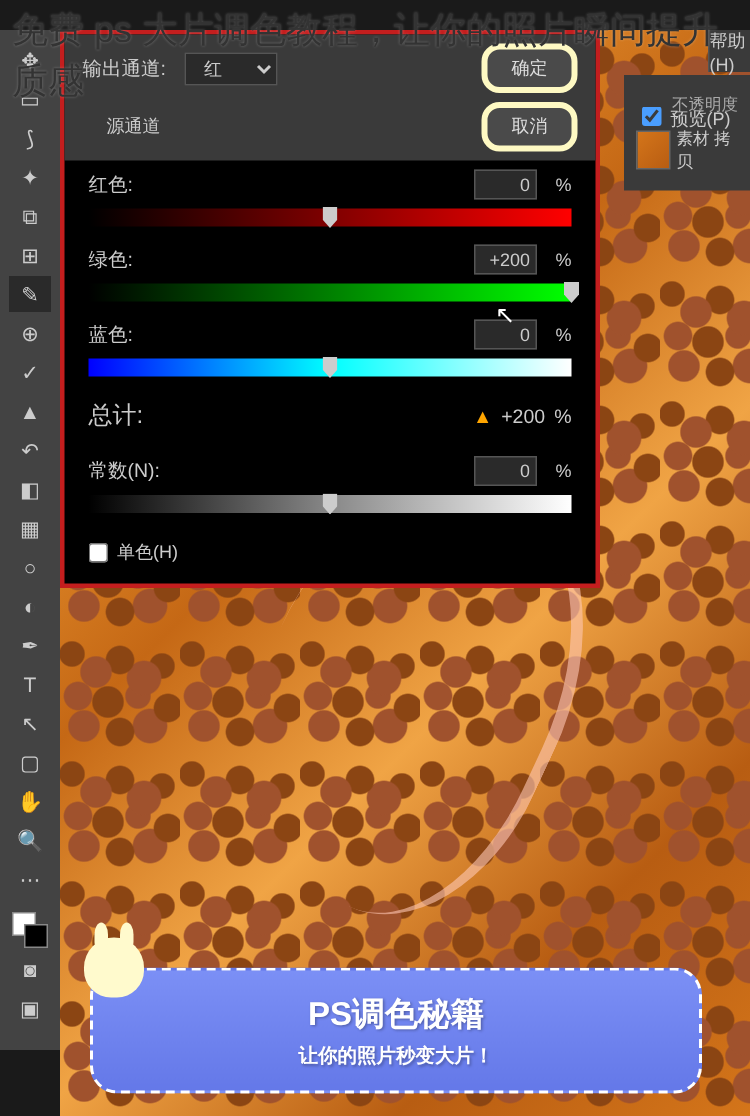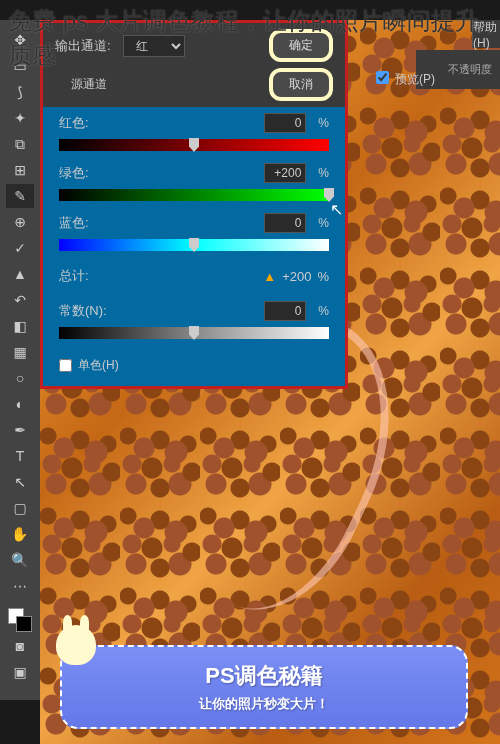--- a/index.html
+++ b/index.html
@@ -8,41 +8,41 @@
 .toolbar{position:absolute;left:0;top:20px;width:40px;height:680px;background:#434343;display:flex;flex-direction:column;align-items:center;padding-top:8px;gap:2px;z-index:5}
 .tool{width:28px;height:24px;display:flex;align-items:center;justify-content:center;color:#ccc;font-size:14px;cursor:pointer}
 .tool.active{background:#2a2a2a}
 .color-swatch{width:24px;height:24px;position:relative;margin-top:8px}
 .fg-color{width:16px;height:16px;background:#fff;border:1px solid #888;position:absolute;top:0;left:0}
 .bg-color{width:16px;height:16px;background:#000;border:1px solid #888;position:absolute;bottom:0;right:0}
 .canvas-area{position:absolute;left:40px;top:20px;right:0;bottom:0;overflow:hidden}
 .photo{width:100%;height:100%;background:linear-gradient(135deg,#d4751a 0%,#e8932f 20%,#c56815 40%,#f0a445 60%,#b85d12 80%,#d4751a 100%);position:relative}
 .trees{position:absolute;inset:0;background-image:radial-gradient(circle at 10% 20%,#8b4513 8px,transparent 9px),radial-gradient(circle at 30% 35%,#a0522d 10px,transparent 11px),radial-gradient(circle at 50% 25%,#8b4513 9px,transparent 10px),radial-gradient(circle at 70% 40%,#a0522d 11px,transparent 12px),radial-gradient(circle at 85% 30%,#8b4513 8px,transparent 9px),radial-gradient(circle at 15% 55%,#a0522d 9px,transparent 10px),radial-gradient(circle at 40% 60%,#8b4513 10px,transparent 11px),radial-gradient(circle at 65% 55%,#a0522d 8px,transparent 9px),radial-gradient(circle at 90% 65%,#8b4513 9px,transparent 10px),radial-gradient(circle at 20% 80%,#a0522d 10px,transparent 11px),radial-gradient(circle at 50% 85%,#8b4513 9px,transparent 10px),radial-gradient(circle at 75% 80%,#a0522d 11px,transparent 12px);background-size:80px 80px}
 .road{position:absolute;top:40%;left:30%;width:200px;height:300px;border:8px solid rgba(255,200,180,0.6);border-radius:50% 50% 40% 40%;border-left:none;border-bottom:none;transform:rotate(25deg)}
-.dialog{position:absolute;left:40px;top:20px;width:308px;background:#0369a1;border:3px solid #c41e1e;z-index:20;padding:0}
+.dialog{position:absolute;left:40px;top:20px;width:360px;background:#000000;border:3px solid #c41e1e;z-index:20;padding:0}
 .dialog-header{display:flex;justify-content:space-between;align-items:center;padding:6px 12px;background:#3a3a3a}
 .dialog-buttons{display:flex;gap:8px}
 .dbtn{padding:4px 16px;background:#4a4a4a;border:4px solid #fef9c3;color:#ddd;font-size:12px;border-radius:12px;cursor:pointer}
 .channel-row{display:flex;align-items:center;padding:8px 16px;gap:8px}
 .channel-label{color:#ccc;font-size:13px;width:60px}
 .channel-select{background:#2a2a2a;color:#ccc;border:1px solid #555;padding:2px 20px 2px 8px;font-size:12px}
 .preview-check{display:flex;align-items:flex-start;gap:6px;color:#ccc;font-size:12px}
 .preview-check input{accent-color:#4a9eff}
 .slider-row{display:flex;align-items:center;padding:6px 16px;gap:12px}
 .slider-label{color:#ccc;font-size:13px;width:50px}
 .slider-track{flex:1;height:12px;position:relative;cursor:pointer}
 .track-red{background:linear-gradient(90deg,#000,#f00)}
 .track-green{background:linear-gradient(90deg,#000,#0f0)}
 .track-blue{background:linear-gradient(90deg,#00f,#0ff,#fff)}
 .track-gray{background:linear-gradient(90deg,#000,#888,#fff)}
 .slider-thumb{position:absolute;width:10px;height:14px;background:#ccc;top:-1px;transform:translateX(-50%);clip-path:polygon(0 0,100% 0,100% 60%,50% 100%,0 60%)}
 .value-input{width:42px;background:#2a2a2a;border:1px solid #555;color:#ccc;font-size:12px;text-align:right;padding:2px 4px}
 .pct{color:#ccc;font-size:12px}
 .total-row{display:flex;align-items:center;padding:10px 16px;gap:12px;justify-content:space-between}
-.total-label{color:#ccc;font-size:13px}
+.total-label{color:#ccc;font-size:16px}
 .total-val{color:#ccc;font-size:13px;display:flex;align-items:center;gap:6px}
 .warn{color:#ffa500}
 .mono-row{padding:12px 16px;display:flex;align-items:center;gap:6px;color:#ccc;font-size:12px}
 .right-panel{position:absolute;right:0;top:50px;width:84px;background:#3a3a3a;z-index:15;padding:8px 4px}
 .layer-item{display:flex;align-items:center;gap:4px;padding:4px;color:#ccc;font-size:11px}
 .layer-thumb{width:26px;height:26px;background:linear-gradient(135deg,#d4751a,#b85d12);border:1px solid #666}
 .layer-thumb.green{background:linear-gradient(135deg,#2a5f2a,#1a4f1a)}
 .opacity-row{color:#aaa;font-size:11px;padding:4px;text-align:right}
 .badge{position:absolute;bottom:15px;left:60px;right:32px;background:linear-gradient(180deg,#7b8ff5,#6478e8);border:2px dashed #fff;border-radius:18px;padding:14px 20px;z-index:30;text-align:center}
 .badge-t1{color:#fff;font-size:22px;font-weight:bold;margin-bottom:4px;text-shadow:1px 1px 2px rgba(0,0,0,0.3)}
@@ -94,20 +94,24 @@
 <div class="photo">
 <div class="trees"></div>
 <div class="road"></div>
 </div>
 </div>
 
 <div class="help-icon">帮助(H)</div>
 
 <div class="right-panel">
 <div class="opacity-row">不透明度</div>
+<div class="layer-item">
+<div class="layer-thumb"></div>
+<span>素材 拷贝</span>
+</div>
 </div>
 
 <div class="dialog">
 <div class="dialog-header">
 <div class="channel-row" style="padding:0">
 <span class="channel-label">输出通道:</span>
 <select class="channel-select"><option>红</option></select>
 </div>
 <div class="dialog-buttons">
 <button class="dbtn">确定</button>

